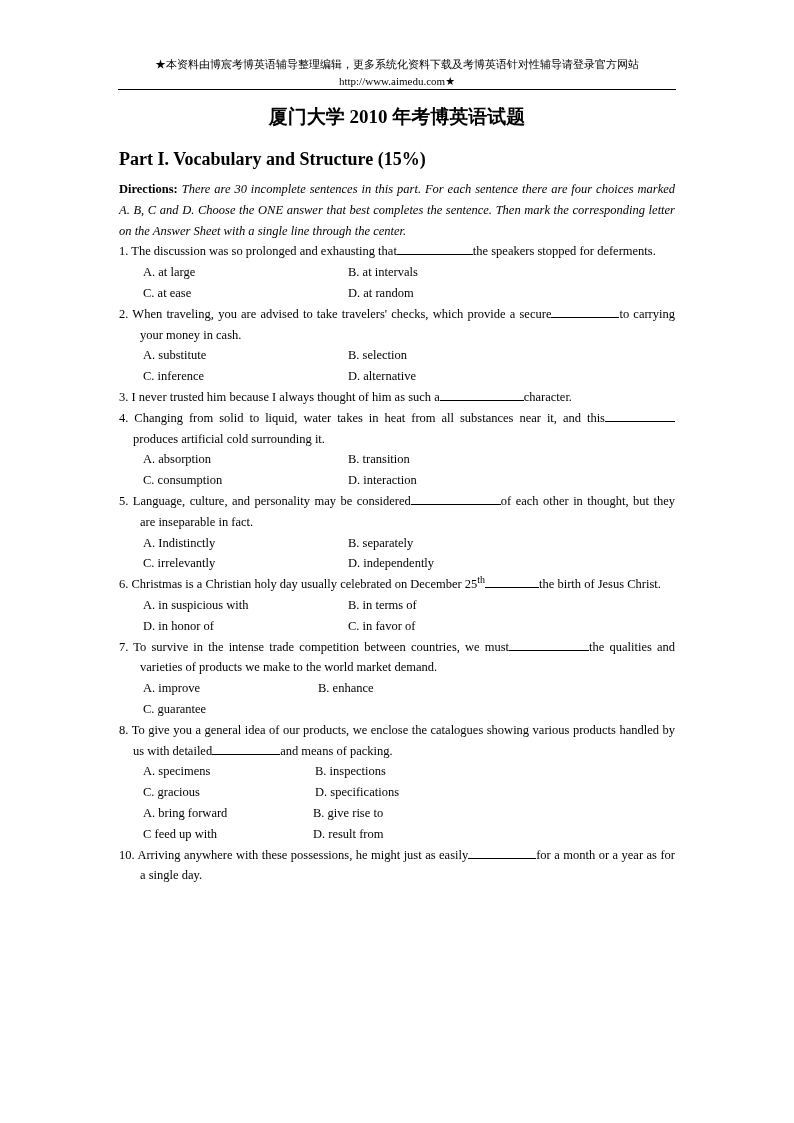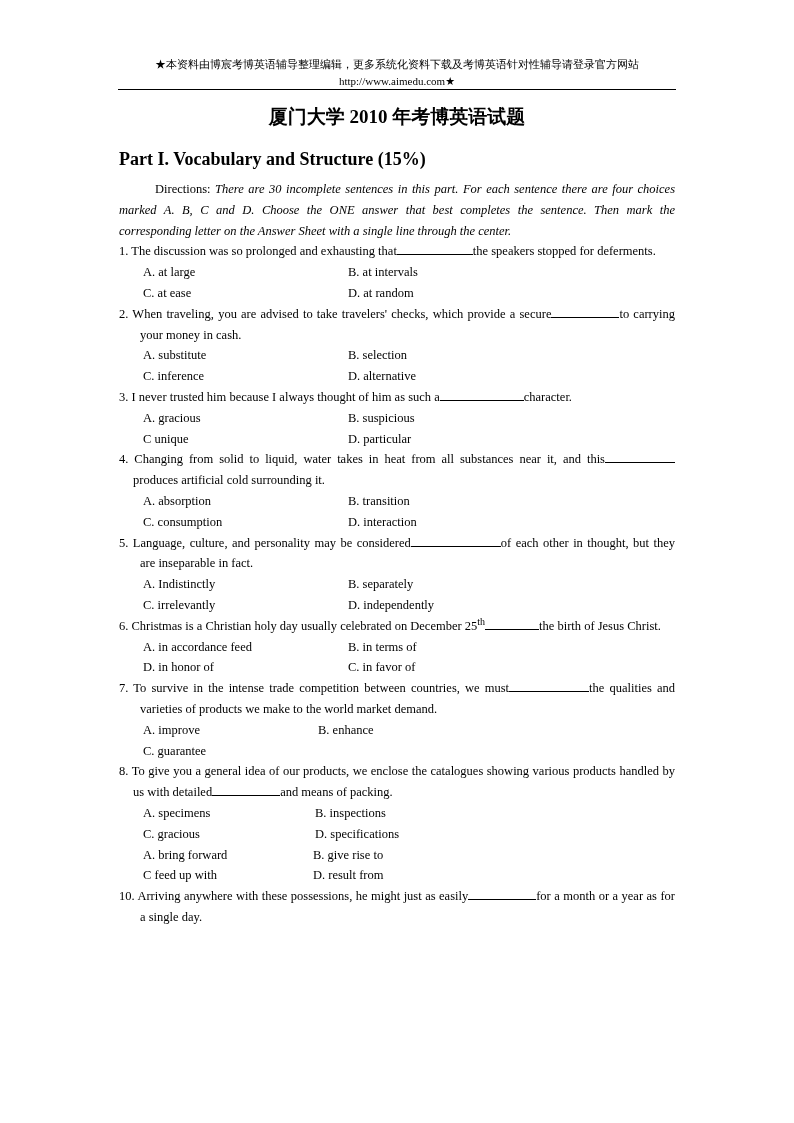--- a/index.html
+++ b/index.html
@@ -10,21 +10,21 @@
                    text-align: center; font-size: 11px; line-height: 17px; }
   .header-rule { position: absolute; left: 118px; top: 89px; width: 558px; height: 0;
                  border-top: 1.2px solid #000; }
   .doc-title { position: absolute; left: 118px; top: 105px; width: 558px; text-align: center;
                font-weight: bold; font-size: 19px; line-height: 24px; }
   .part-heading { position: absolute; left: 119px; top: 148px; font-weight: bold;
                   font-size: 18px; line-height: 22px; }
   .body { position: absolute; left: 119px; top: 179px; width: 556px;
           font-size: 12.5px; line-height: 20.8px; }
   .directions { text-align: justify; margin: 0; }
-  .directions .label { font-weight: normal; font-style: normal; margin-left: 36px; }
+  .directions .label { font-weight: bold; font-style: normal; }
   .directions .text { font-style: italic; }
   .question { margin: 0; }
   .stem { text-align: justify; padding-left: 21px; text-indent: -21px; margin: 0; }
   .stem.narrow { padding-left: 14px; text-indent: -14px; }
   .blank { display: inline-block; border-bottom: 1px solid #000; height: 13px;
            vertical-align: baseline; text-indent: 0; }
   .options { display: grid; grid-template-columns: 205px 200px; padding-left: 24px; }
   .opt { white-space: nowrap; }
   sup { font-size: 10px; line-height: 0; }
 </style>
@@ -59,26 +59,20 @@
       <div class="options">
         <span class="opt">A. substitute</span>
         <span class="opt">B. selection</span>
         <span class="opt">C. inference</span>
         <span class="opt">D. alternative</span>
       </div>
     </div>
 
     <div class="question">
       <p class="stem"><span>3. I never trusted him because I always thought of him as such a</span><span class="blank" style="width:84px"></span><span>character.</span></p>
-      <div class="options">
-        <span class="opt">A. gracious</span>
-        <span class="opt">B. suspicious</span>
-        <span class="opt">C unique</span>
-        <span class="opt">D. particular</span>
-      </div>
     </div>
 
     <div class="question">
       <p class="stem narrow"><span>4. Changing from solid to liquid, water takes in heat from all substances near it, and this</span><span class="blank" style="width:70px"></span><span> produces artificial cold surrounding it.</span></p>
       <div class="options">
         <span class="opt">A. absorption</span>
         <span class="opt">B. transition</span>
         <span class="opt">C. consumption</span>
         <span class="opt">D. interaction</span>
       </div>
@@ -90,21 +84,21 @@
         <span class="opt">A. Indistinctly</span>
         <span class="opt">B. separately</span>
         <span class="opt">C. irrelevantly</span>
         <span class="opt">D. independently</span>
       </div>
     </div>
 
     <div class="question">
       <p class="stem"><span>6. Christmas is a Christian holy day usually celebrated on December 25</span><sup>th</sup><span class="blank" style="width:54px"></span><span>the birth of Jesus Christ.</span></p>
       <div class="options">
-        <span class="opt">A. in accordance feed</span>
+        <span class="opt">A. in suspicious with</span>
         <span class="opt">B. in terms of</span>
         <span class="opt">D. in honor of</span>
         <span class="opt">C. in favor of</span>
       </div>
     </div>
 
     <div class="question">
       <p class="stem"><span>7. To survive in the intense trade competition between countries, we must</span><span class="blank" style="width:80px"></span><span>the qualities and varieties of products we make to the world market demand.</span></p>
       <div class="options" style="grid-template-columns:175px 200px">
         <span class="opt">A. improve</span>

